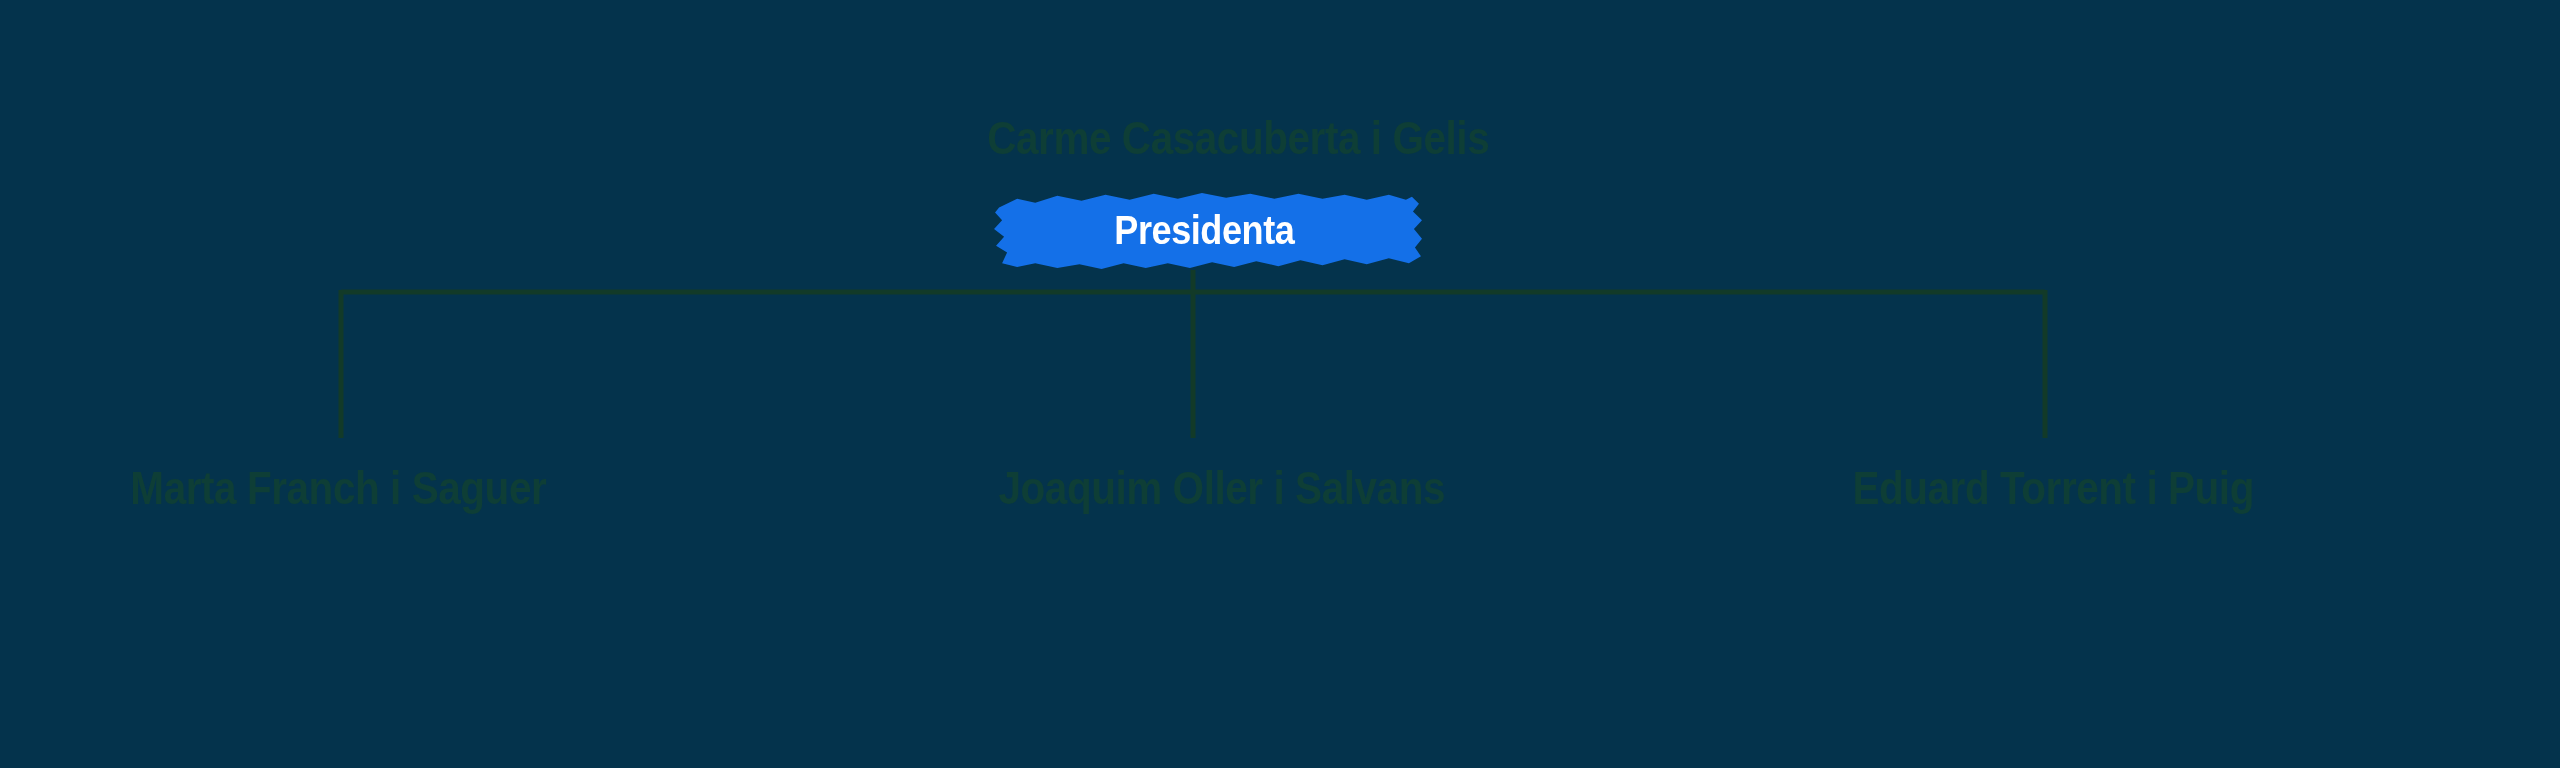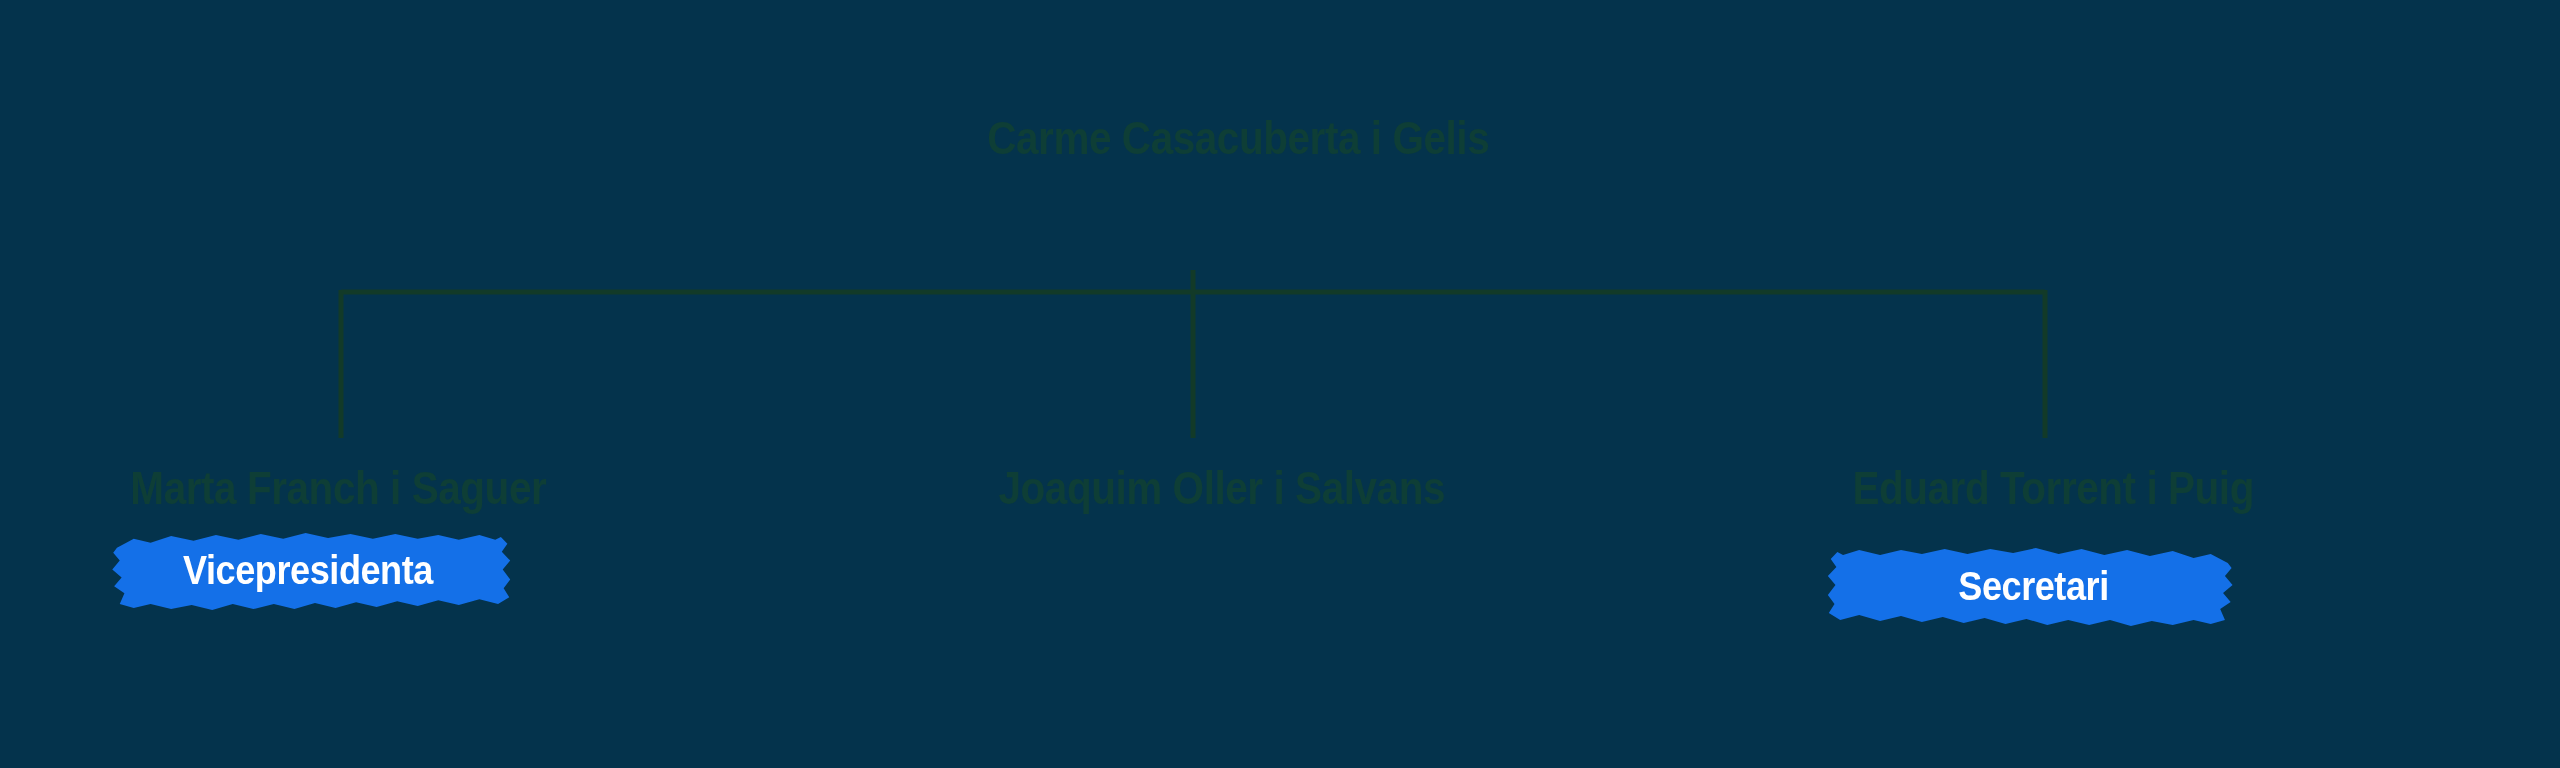--- a/index.html
+++ b/index.html
@@ -78,38 +78,32 @@
     <line x1="1193" y1="270" x2="1193" y2="294"></line>
     <line x1="341" y1="292" x2="2045" y2="292"></line>
     <line x1="341" y1="290" x2="341" y2="438"></line>
     <line x1="1193" y1="290" x2="1193" y2="438"></line>
     <line x1="2045" y1="290" x2="2045" y2="438"></line>
   </svg>
 
   <div class="member-name" style="left:953px;top:112px;width:500px;">
     <span class="nm">Carme Casacuberta i Gelis</span>
   </div>
+  <div class="role-badge" style="left:983px;top:188px;width:442px;height:84px;">
+    <svg class="brush" viewBox="0 0 440 86" preserveAspectRatio="none">
+        <use href="#brushPath"></use>
+      </svg>
+    <span class="role-text">Presidenta</span>
+  </div>
 
   <div class="member-name" style="left:102px;top:462px;width:411px;">
     <span class="nm">Marta Franch i Saguer</span>
-  </div>
-  <div class="role-badge" style="left:102px;top:528px;width:411px;height:85px;">
-    <svg class="brush" viewBox="0 0 440 86" preserveAspectRatio="none">
-        <use href="#brushPath"></use>
-      </svg>
-    <span class="role-text">Vicepresidenta</span>
   </div>
 
   <div class="member-name" style="left:968px;top:462px;width:412px;">
     <span class="nm">Joaquim Oller i Salvans</span>
   </div>
 
   <div class="member-name" style="left:1825px;top:462px;width:418px;">
     <span class="nm">Eduard Torrent i Puig</span>
   </div>
-  <div class="role-badge flip-h" style="left:1825px;top:543px;width:418px;height:86px;">
-    <svg class="brush" viewBox="0 0 440 86" preserveAspectRatio="none">
-        <use href="#brushPath"></use>
-      </svg>
-    <span class="role-text">Secretari</span>
-  </div>
 
 </div>
 
 </body></html>

